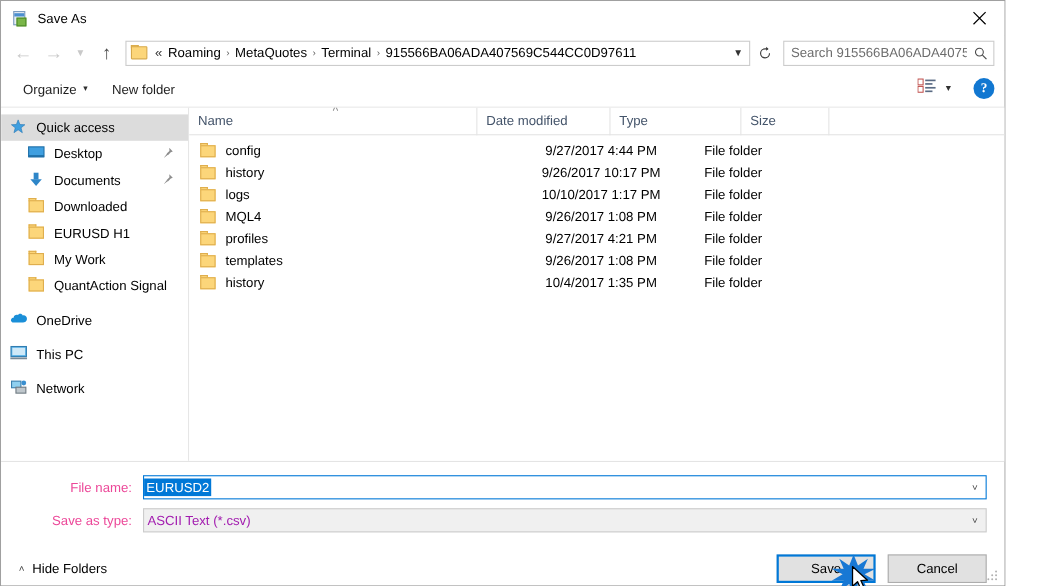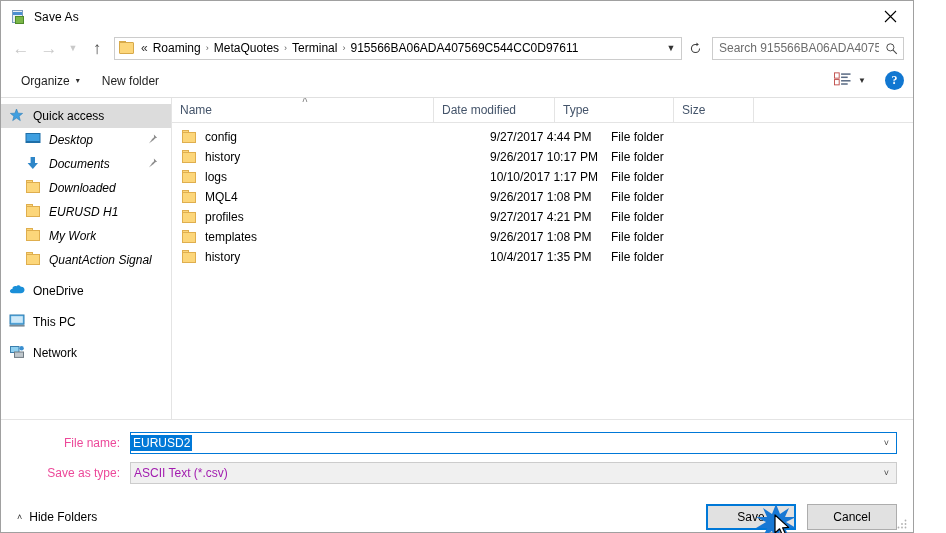--- a/index.html
+++ b/index.html
@@ -169,21 +169,21 @@
     padding-top: 6px;
     background: #ffffff;
     overflow: hidden;
   }
   .nav-row {
     height: 24px; display: flex; align-items: center;
     padding-left: 8px; font-size: 12px; color: #000;
     white-space: nowrap; position: relative;
   }
   .nav-row.selected { background: #dcdcdc; }
-  .nav-row.indent { padding-left: 24px; font-style: italic; }
+  .nav-row.indent { padding-left: 24px; }
   .nav-row.group { margin-top: 7px; padding-left: 8px; }
   .nav-ico {
     width: 18px; min-width: 18px; height: 16px; margin-right: 6px;
     position: relative; flex: none;
   }
   .nav-label { overflow: hidden; text-overflow: clip; }
   .pin {
     position: absolute; right: 13px; top: 5px;
     width: 11px; height: 12px;
   }
@@ -224,21 +224,21 @@
   .col.c-size { width: 80px; min-width: 80px; }
   .sort-caret {
     position: absolute; left: 130px; top: -4px;
     font-size: 10px; color: #7d7d7d;
   }
   .rows { flex: 1; padding-top: 4px; overflow: hidden; }
   .frow {
     height: 20px; display: flex; align-items: center;
     font-size: 12px; color: #000;
   }
-  .fcell { padding-left: 8px; overflow: hidden; white-space: nowrap; }
+  .fcell { padding-left: 8px; overflow: hidden; white-space: nowrap; text-align: center; }
   .fcell.c-name {
     width: 262px; min-width: 262px;
     display: flex; align-items: center; gap: 7px;
     padding-left: 10px;
   }
   .fcell.c-date { width: 121px; min-width: 121px; margin-left: 48px; }
   .fcell.c-type { width: 119px; min-width: 119px; }
   .fcell.c-size { width: 80px; min-width: 80px; }
   .row-folder-ico {
     width: 16px; height: 14px; position: relative; flex: none;

